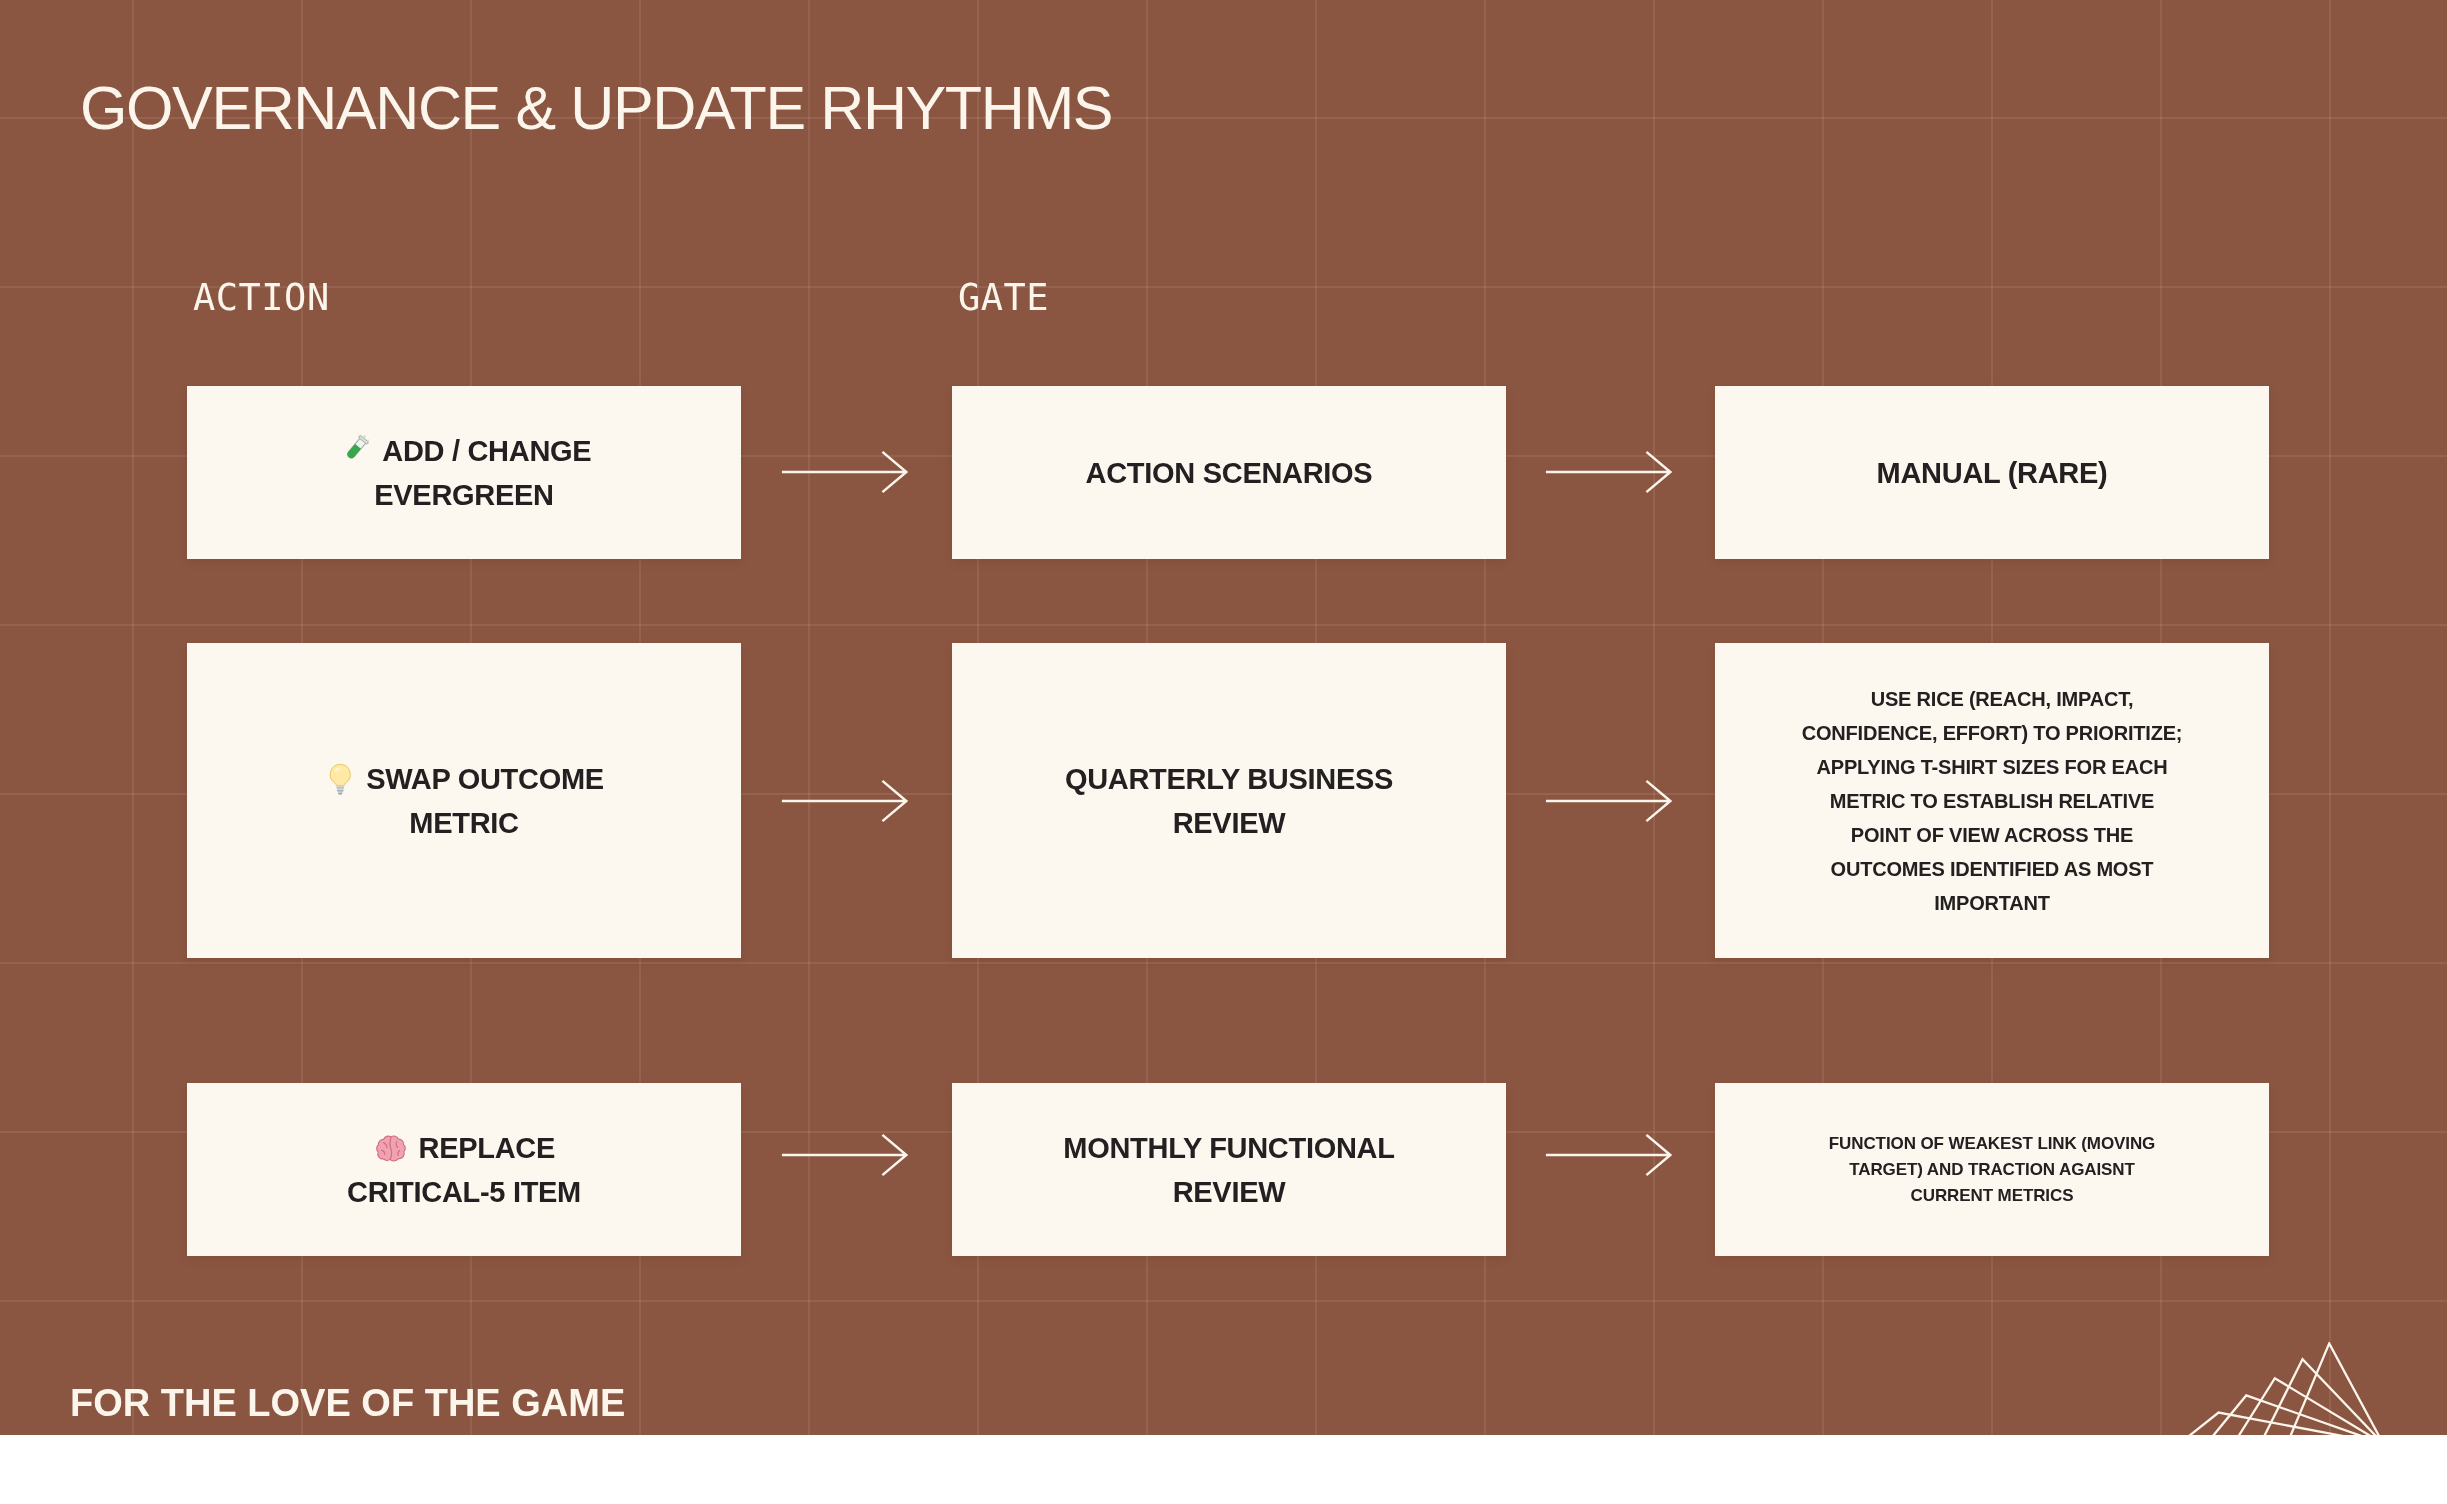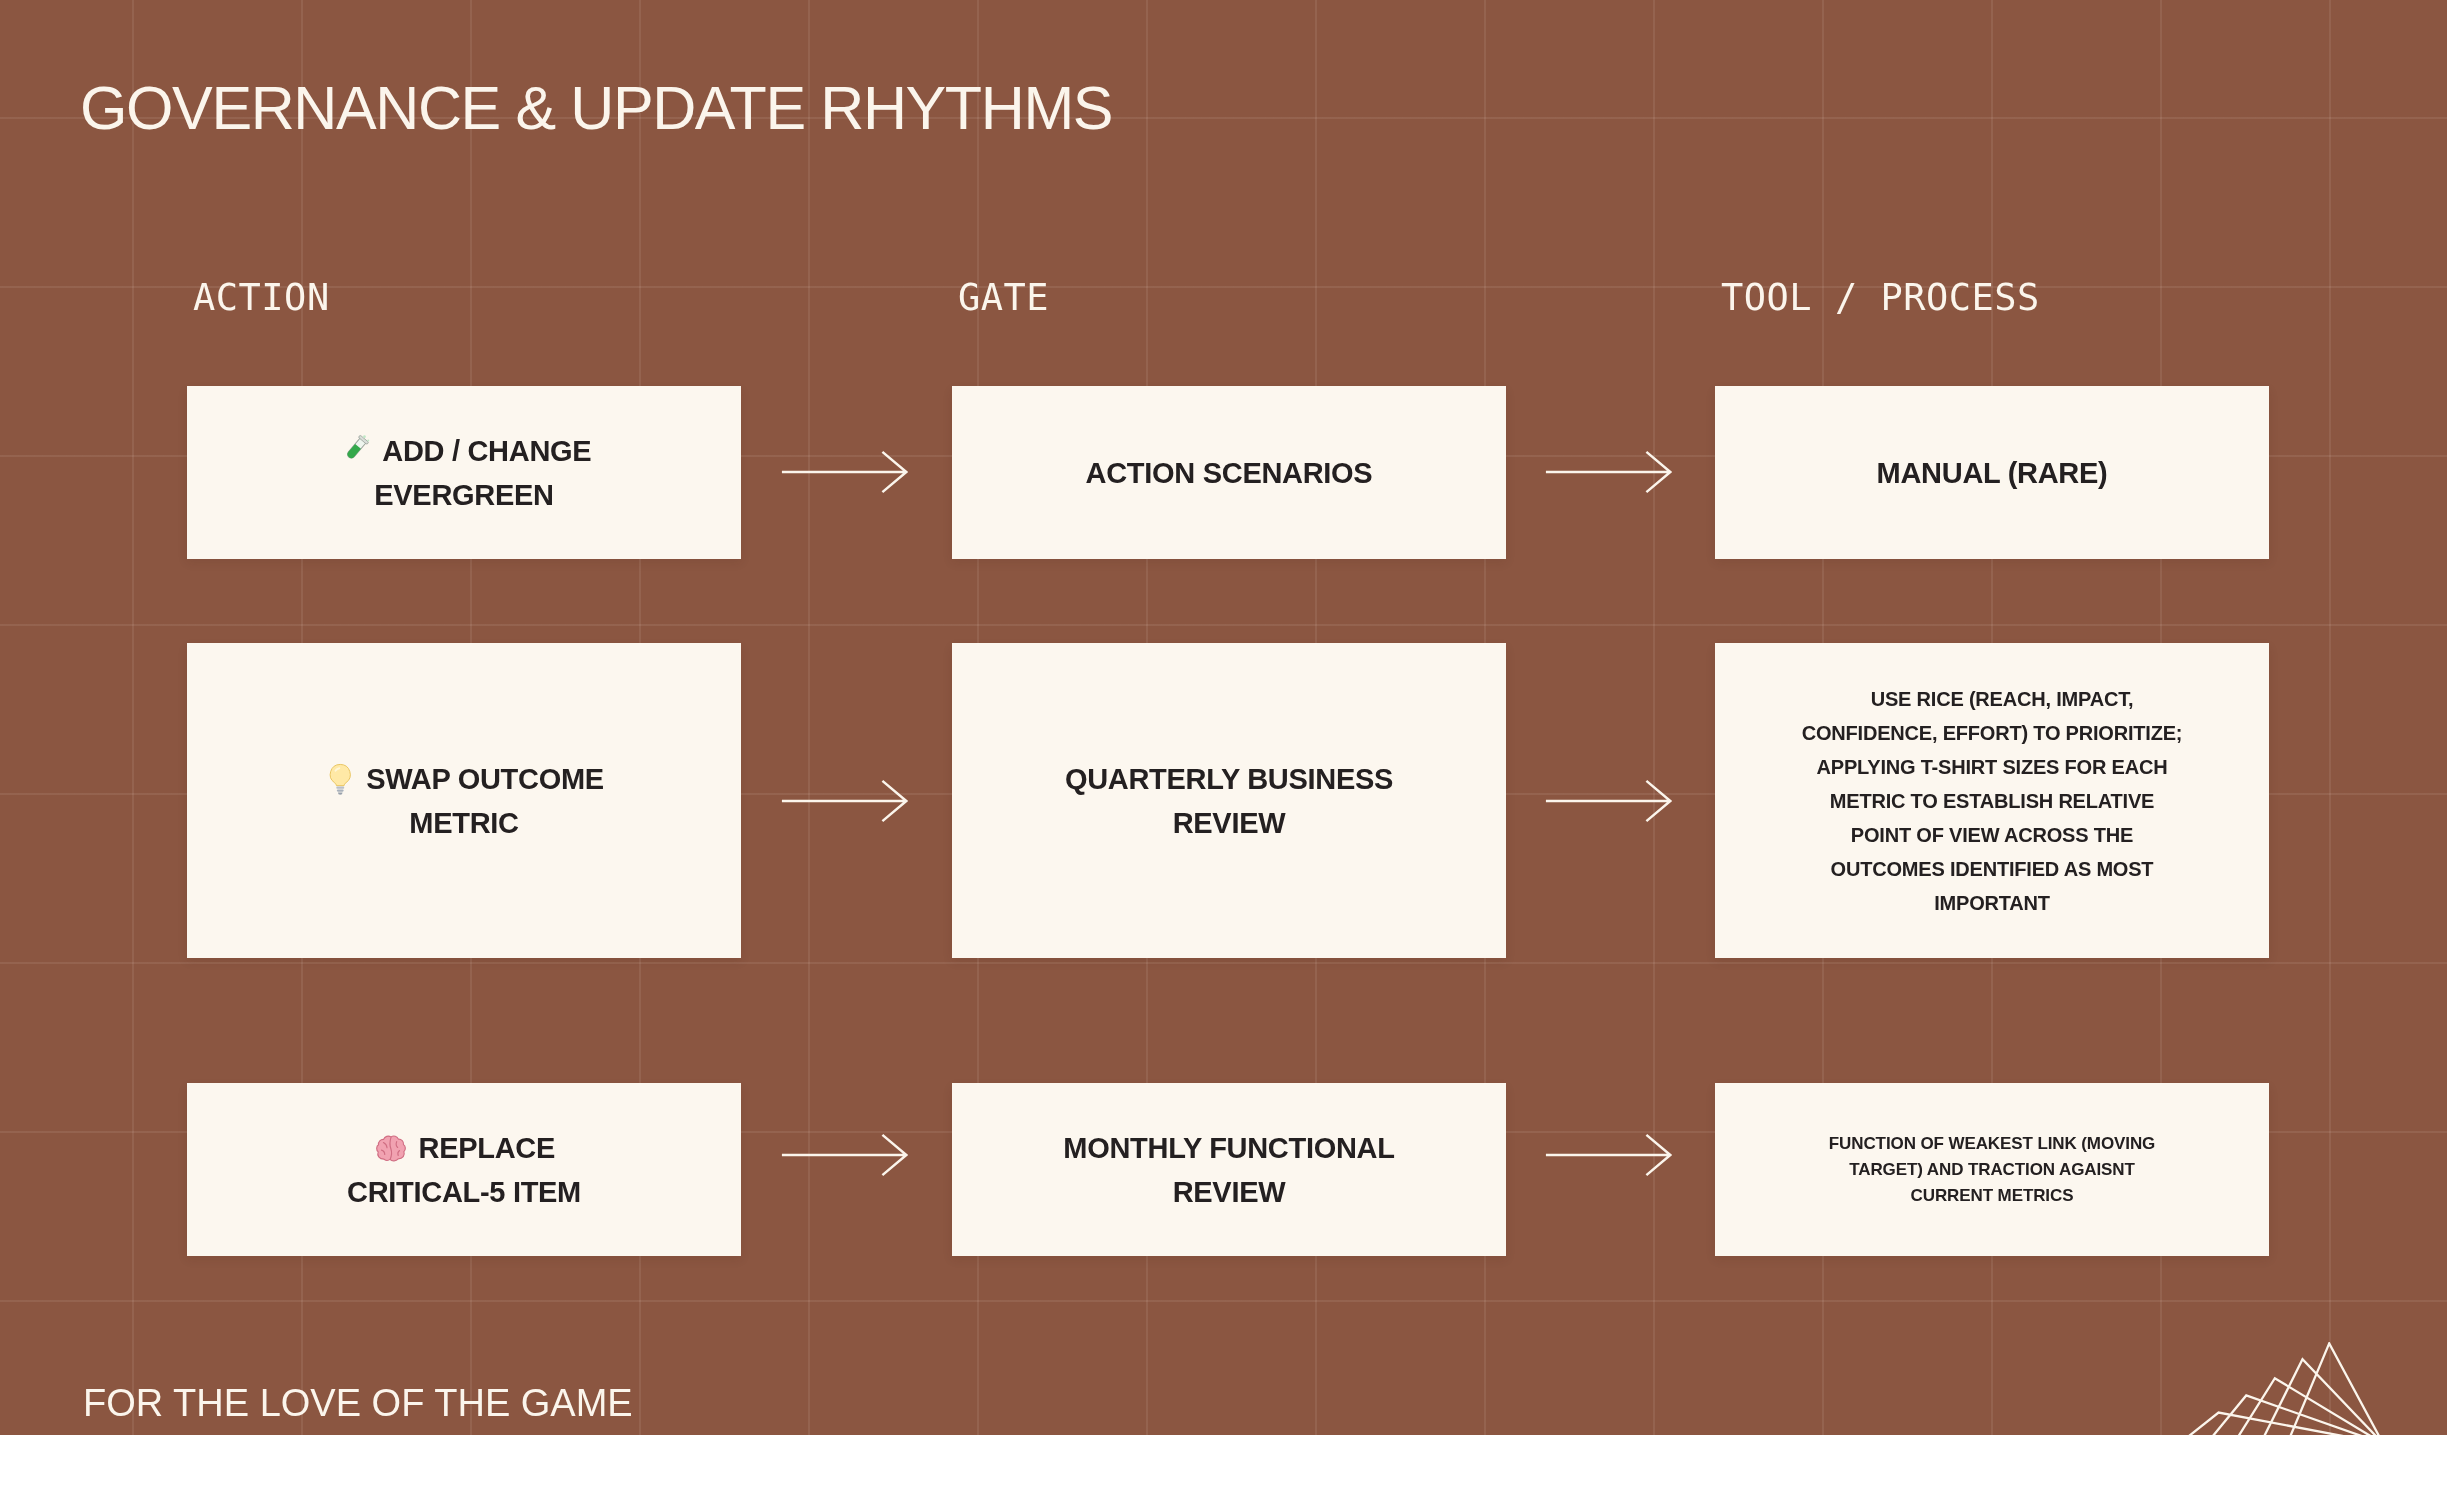--- a/index.html
+++ b/index.html
@@ -56,37 +56,36 @@
   .card.tiny  .txt{font-size:17px;line-height:26px;letter-spacing:-0.1px;}
   .icon{display:inline-block;vertical-align:-6.7px;margin-right:9.6px;line-height:0;}
   .arrow{position:absolute;width:134px;height:46px;line-height:0;}
   .arrow.g1{left:780px}
   .arrow.g2{left:1544px}
   .arrow.ar1{top:449px}
   .arrow.ar2{top:778px}
   .arrow.ar3{top:1132px}
   .arrow svg path{stroke:var(--light);}
   .footer{
-    position:absolute;left:83px;top:1382px;
-    font-size:38px;line-height:42px;font-weight:400;
+    position:absolute;left:70px;top:1382px;
+    font-size:38px;line-height:42px;font-weight:700;
     color:var(--light);white-space:nowrap;letter-spacing:0;
   }
   .logo{position:absolute;left:2179px;top:1342px;line-height:0;}
   .logo svg path{stroke:var(--light);}
 </style>
 </head>
 <body>
 
 <div class="slide">
 
   <h1 class="title">GOVERNANCE &amp; UPDATE RHYTHMS</h1>
 
   <div class="col-head c1">ACTION</div>
   <div class="col-head c2">GATE</div>
-  <div class="col-head c3">TOOL / PROCESS</div>
 
   <div class="card r1 c1">
     <div class="card-inner"><span class="icon"><svg width="36" height="36" viewBox="0 0 38 38">
             <g transform="rotate(40 19 20)">
               <path d="M15 6h8v20a4 4 0 0 1-8 0z" fill="#eef5ee" stroke="#9aa29a" stroke-width="1"></path>
               <path d="M15 15h8v11a4 4 0 0 1-8 0z" fill="#34a84b"></path>
               <rect x="13" y="4.5" width="12" height="3" rx="1.5" fill="#d9ded9" stroke="#9aa29a" stroke-width="0.8"></rect>
             </g>
             <circle cx="29" cy="6" r="1.4" fill="#bfe8c6"></circle>
             <circle cx="33" cy="10" r="1" fill="#bfe8c6"></circle>

